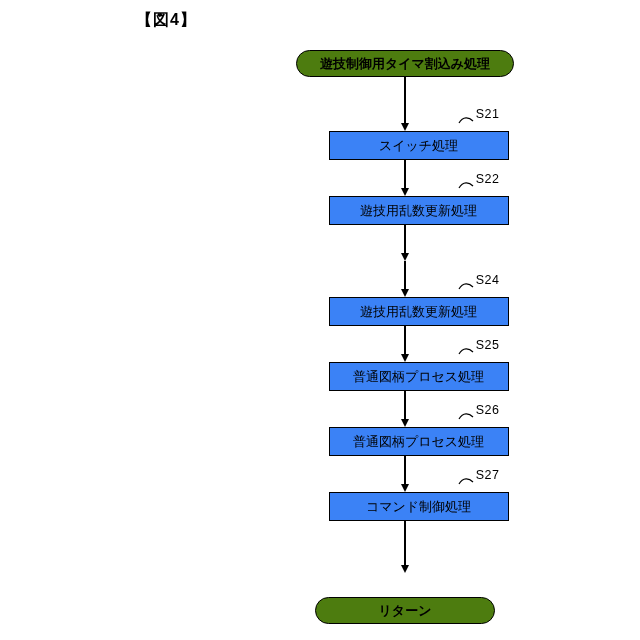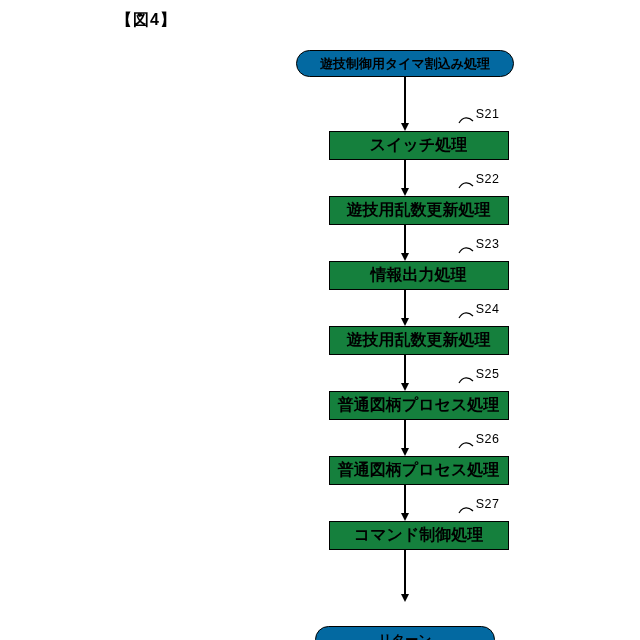--- a/index.html
+++ b/index.html
@@ -2,39 +2,39 @@
 <html><head>
 <meta charset="utf-8">
 <style>
   html,body{margin:0;padding:0;}
   body{
     width:640px;height:640px;background:#ffffff;position:relative;
     font-family:"Liberation Sans","DejaVu Sans",sans-serif;color:#000;
     overflow:hidden;
   }
   .fig-title{
-    position:absolute;left:116px;top:10px;
+    position:absolute;left:136px;top:10px;
     font-size:16px;font-weight:bold;letter-spacing:1px;
   }
   .chart{
     position:absolute;left:296px;top:50px;width:218px;
     display:flex;flex-direction:column;align-items:center;
   }
   .terminal{
     box-sizing:border-box;border:1.6px solid #000;border-radius:14px;
     height:27px;display:flex;align-items:center;justify-content:center;
-    font-size:13px;font-weight:bold;background:#0369a1;white-space:nowrap;
+    font-size:13px;font-weight:bold;background:#4d7c0f;white-space:nowrap;
     padding:0 12px;
   }
   .terminal.start{width:218px;}
   .terminal.end{width:180px;margin-top:24px;}
   .box{
-    box-sizing:border-box;border:1.6px solid #000;background:#15803d;
+    box-sizing:border-box;border:1.6px solid #000;background:#3b82f6;
     width:180px;height:29px;display:flex;align-items:center;justify-content:center;
-    font-size:16px;font-weight:bold;white-space:nowrap;
+    font-size:13px;font-weight:normal;white-space:nowrap;
   }
   .step{position:relative;width:153px;}
   .step-ref{
     position:absolute;top:-23px;right:-18px;
     display:flex;align-items:flex-end;line-height:1;
   }
   .ref-text{font-size:12.5px;letter-spacing:0.5px;}
   .leader{margin-right:2px;transform:translateY(3px);}
   .arrow{
     position:relative;width:12px;align-self:center;
@@ -80,29 +80,20 @@
       <svg class="leader" width="16" height="9" viewBox="0 0 16 9">
           <path d="M1,8 C5,1 11,2 15,6" fill="none" stroke="#000" stroke-width="1.2"></path>
         </svg>
       <span class="ref-text">S22</span>
     </div>
     <div class="box">遊技用乱数更新処理</div>
   </div>
 
   <div class="arrow"></div>
 
-  <div class="step">
-    <div class="step-ref">
-      <svg class="leader" width="16" height="9" viewBox="0 0 16 9">
-          <path d="M1,8 C5,1 11,2 15,6" fill="none" stroke="#000" stroke-width="1.2"></path>
-        </svg>
-      <span class="ref-text">S23</span>
-    </div>
-    <div class="box">情報出力処理</div>
-  </div>
 
   <div class="arrow"></div>
 
   <div class="step">
     <div class="step-ref">
       <svg class="leader" width="16" height="9" viewBox="0 0 16 9">
           <path d="M1,8 C5,1 11,2 15,6" fill="none" stroke="#000" stroke-width="1.2"></path>
         </svg>
       <span class="ref-text">S24</span>
     </div>

